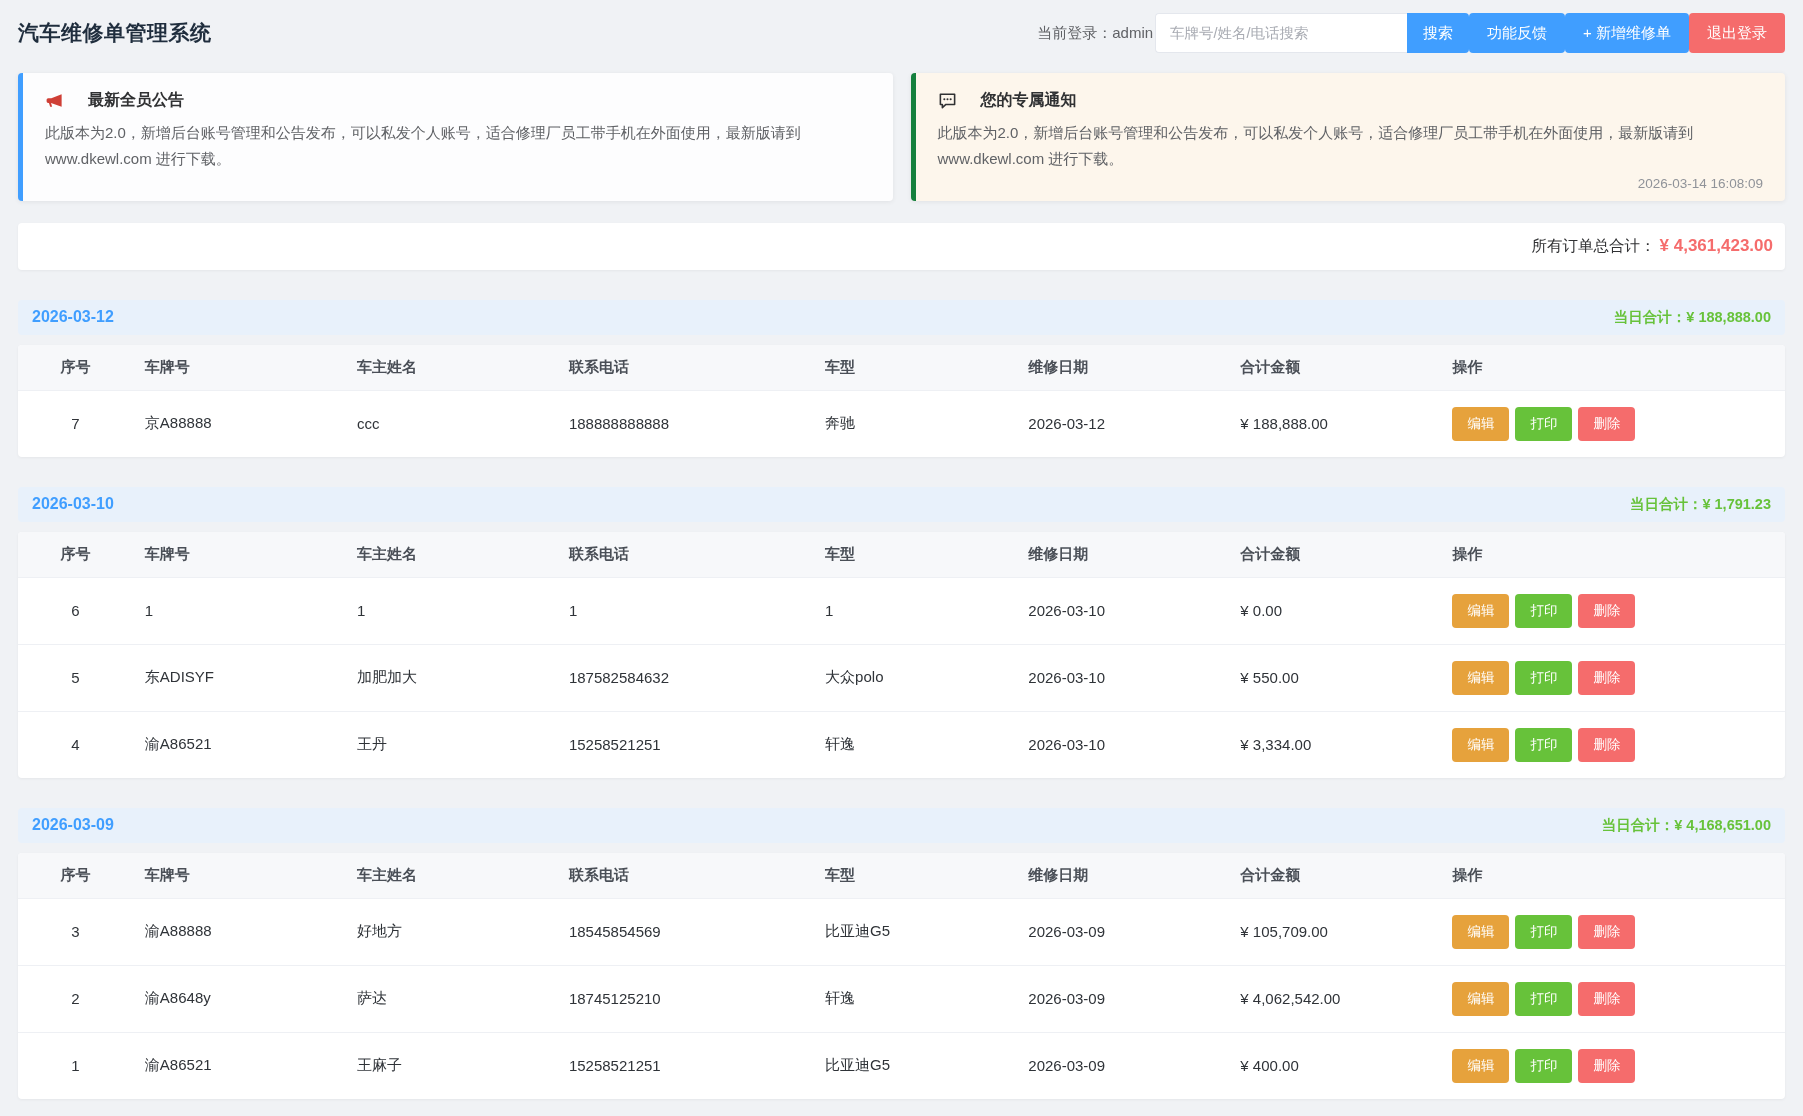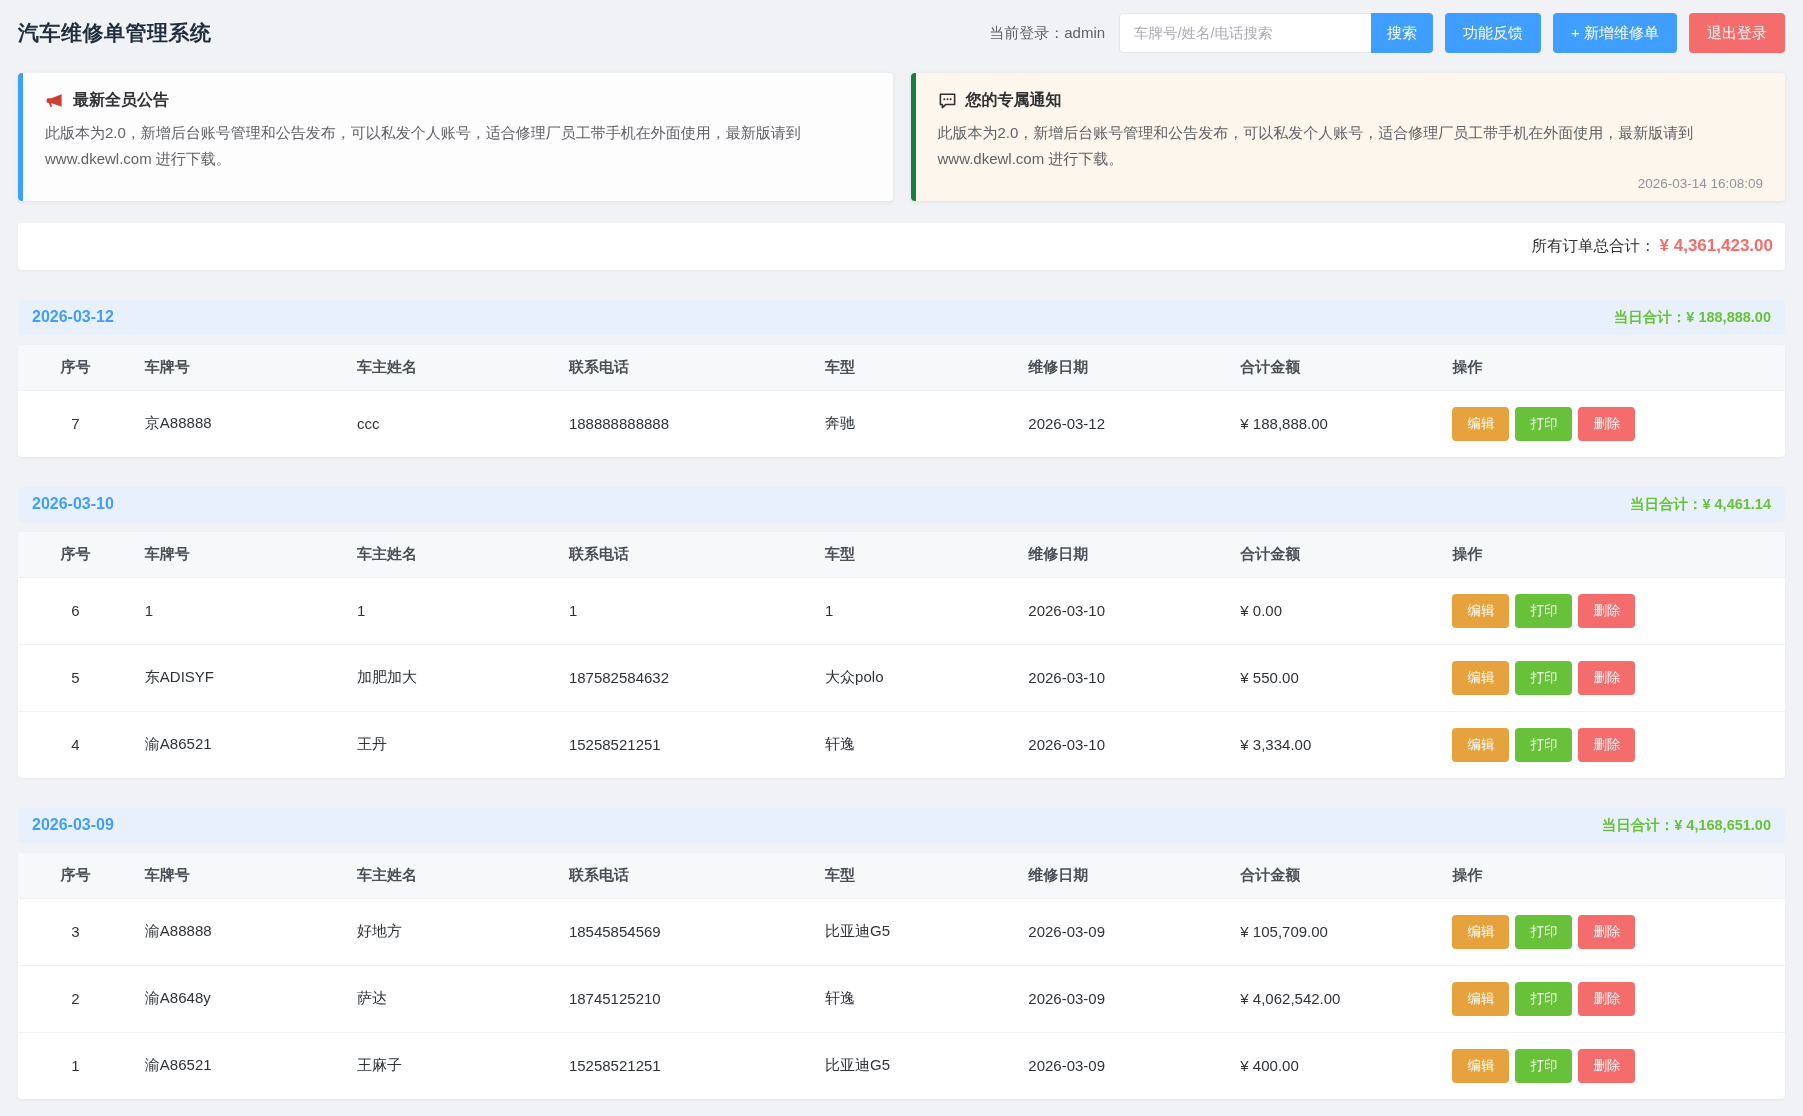--- a/index.html
+++ b/index.html
@@ -8,39 +8,39 @@
     width: 1803px;
     min-height: 1116px;
     background: #f0f2f5;
     font-family: "Liberation Sans", "DejaVu Sans", sans-serif;
     color: #303133;
   }
 
   
   .app-header{display:flex;align-items:center;justify-content:space-between;padding:13px 18px 10px;}
   .app-title{font-size:21px;font-weight:bold;margin:0;color:#1f2d3d;letter-spacing:.5px;}
-  .header-right{display:flex;align-items:center;gap:12px;}
+  .header-right{display:flex;align-items:center;}
   .login-status{color:#606266;font-size:15px;margin-right:2px;white-space:nowrap;}
   .search-group{display:flex;align-items:stretch;}
   .search-input{width:252px;height:40px;border:1px solid #e4e7ed;border-right:none;
     border-radius:4px 0 0 4px;padding:0 14px;font-size:14.5px;outline:none;color:#303133;
     font-family:inherit;background:#fff;}
   .search-input::placeholder{color:#a8abb2;}
   .btn{height:40px;border:none;border-radius:4px;color:#fff;font-size:15px;padding:0 18px;
     cursor:pointer;font-family:inherit;white-space:nowrap;}
   .btn-blue{background:#409eff;}
   .btn-red{background:#f56c6c;}
   .search-btn{border-radius:0 4px 4px 0;padding:4px 16px;}
 
   
   .notices{display:flex;gap:18px;margin:10px 18px 0;}
   .notice{flex:1;border-radius:4px;padding:17px 22px 10px;box-shadow:0 1px 5px rgba(0,0,0,.07);}
   .notice-blue{background:#fdfdfe;border-left:5px solid #409eff;}
   .notice-orange{background:#fdf6ec;border-left:5px solid #15803d;}
-  .notice-head{display:flex;align-items:center;gap:9px;font-size:16px;font-weight:bold;color:#303133;margin-bottom:9px;}
+  .notice-head{display:flex;align-items:center;gap:24px;font-size:16px;font-weight:bold;color:#303133;margin-bottom:9px;}
   .notice-head .nicon{display:inline-flex;width:19px;height:19px;}
   .notice-body{margin:0;font-size:15px;color:#606266;line-height:1.72;}
   .notice-time{text-align:right;font-size:13.5px;color:#909399;margin-top:4px;}
 
   
   .summary-bar{margin:22px 18px 0;background:#fff;border-radius:4px;padding:13px 12px;
     text-align:right;font-size:15.5px;color:#303133;box-shadow:0 1px 3px rgba(0,0,0,.05);}
   .summary-amount{color:#f56c6c;font-weight:bold;font-size:17px;margin-left:4px;}
 
   
@@ -152,21 +152,21 @@
               <td>¥ 188,888.00</td>
               <td class="ops"><button class="op-btn op-edit">编辑</button><button class="op-btn op-print">打印</button><button class="op-btn op-delete">删除</button></td>
             </tr>
           </tbody>
         </table>
       </div>
     </section>
     <section class="day-section">
       <div class="day-header">
         <span class="day-date">2026-03-10</span>
-        <span class="day-total">当日合计：¥ 4,461.14</span>
+        <span class="day-total">当日合计：¥ 1,791.23</span>
       </div>
       <div class="table-card">
         <table>
           <colgroup>
             <col style="width: 6.5%;">
             <col style="width: 12%;">
             <col style="width: 12%;">
             <col style="width: 14.5%;">
             <col style="width: 11.5%;">
             <col style="width: 12%;">

